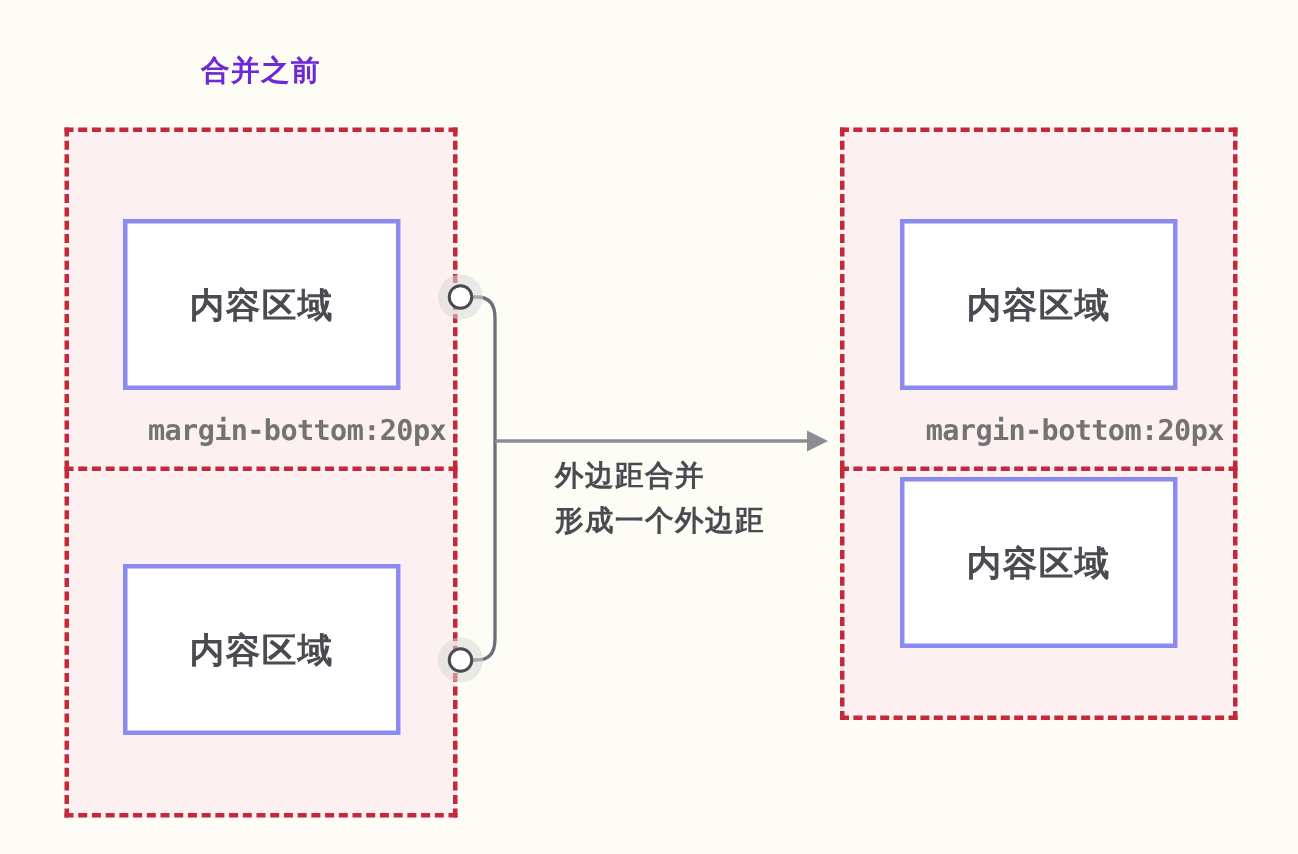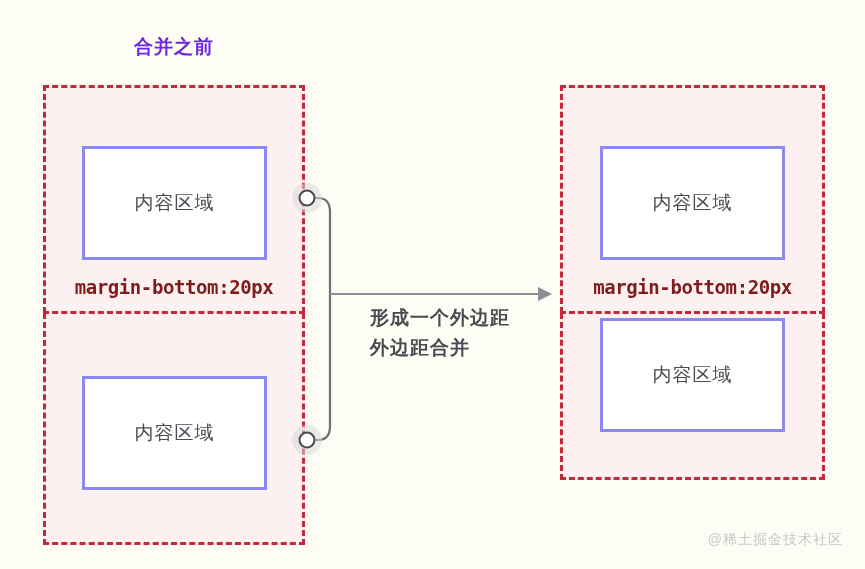--- a/index.html
+++ b/index.html
@@ -55,40 +55,41 @@
   .content-box{
     position:absolute;
     background:#ffffff;
     border:3px solid #8a8af2;
     box-sizing:border-box;
     display:flex;
     align-items:center;
     justify-content:center;
   }
   .content-box span{
-    font-size:19px;
-    font-weight:400;
+    font-size:23px;
+    font-weight:700;
     color:#4a4a52;
     letter-spacing:1px;
   }
   #content-before-1{left:82px;top:146px;width:185px;height:114px;}
   #content-before-2{left:82px;top:376px;width:185px;height:114px;}
   #content-after-1{left:600px;top:146px;width:185px;height:114px;}
   #content-after-2{left:600px;top:318px;width:185px;height:114px;}
 
   
   .mono-label{
     position:absolute;
     font-family:"DejaVu Sans Mono","Liberation Mono",monospace;
     font-size:19px;
     font-weight:700;
-    color:#7f1d1d;
+    color:#737373;
     white-space:nowrap;
     letter-spacing:-0.4px;
     text-align:center;
+    padding-left:24px;
   }
   #label-mb-before{left:43px;top:276px;width:262px;}
   #label-mt-before{left:43px;top:331px;width:262px;}
   #label-mb-after{left:560px;top:276px;width:265px;}
 
   
   #connector{position:absolute;left:280px;top:160px;width:290px;height:320px;}
 
   
   #center-caption{
@@ -147,36 +148,35 @@
     <polygon points="258,127 272,134 258,141" fill="#8d8d95"></polygon>
 
     <circle cx="27" cy="38" r="15" fill="#d9d9d9" opacity="0.55"></circle>
     <circle cx="27" cy="38" r="7.5" fill="#ffffff" stroke="#4a4a52" stroke-width="2"></circle>
 
     <circle cx="27" cy="280" r="15" fill="#d9d9d9" opacity="0.55"></circle>
     <circle cx="27" cy="280" r="7.5" fill="#ffffff" stroke="#4a4a52" stroke-width="2"></circle>
   </svg>
 
   <div id="center-caption">
+    <div>外边距合并</div>
     <div>形成一个外边距</div>
-    <div>外边距合并</div>
   </div>
 
 
   <div class="margin-box no-bottom" id="after-upper"></div>
 
   <div class="margin-box no-top" id="after-lower"></div>
 
   <div class="divider" id="after-divider"></div>
 
   <div class="content-box" id="content-after-1">
     <span>内容区域</span>
   </div>
 
   <div class="mono-label" id="label-mb-after">margin-bottom:20px</div>
 
   <div class="content-box" id="content-after-2">
     <span>内容区域</span>
   </div>
 
-  <div id="watermark">@稀土掘金技术社区</div>
 
 </div>
 
 </body></html>

